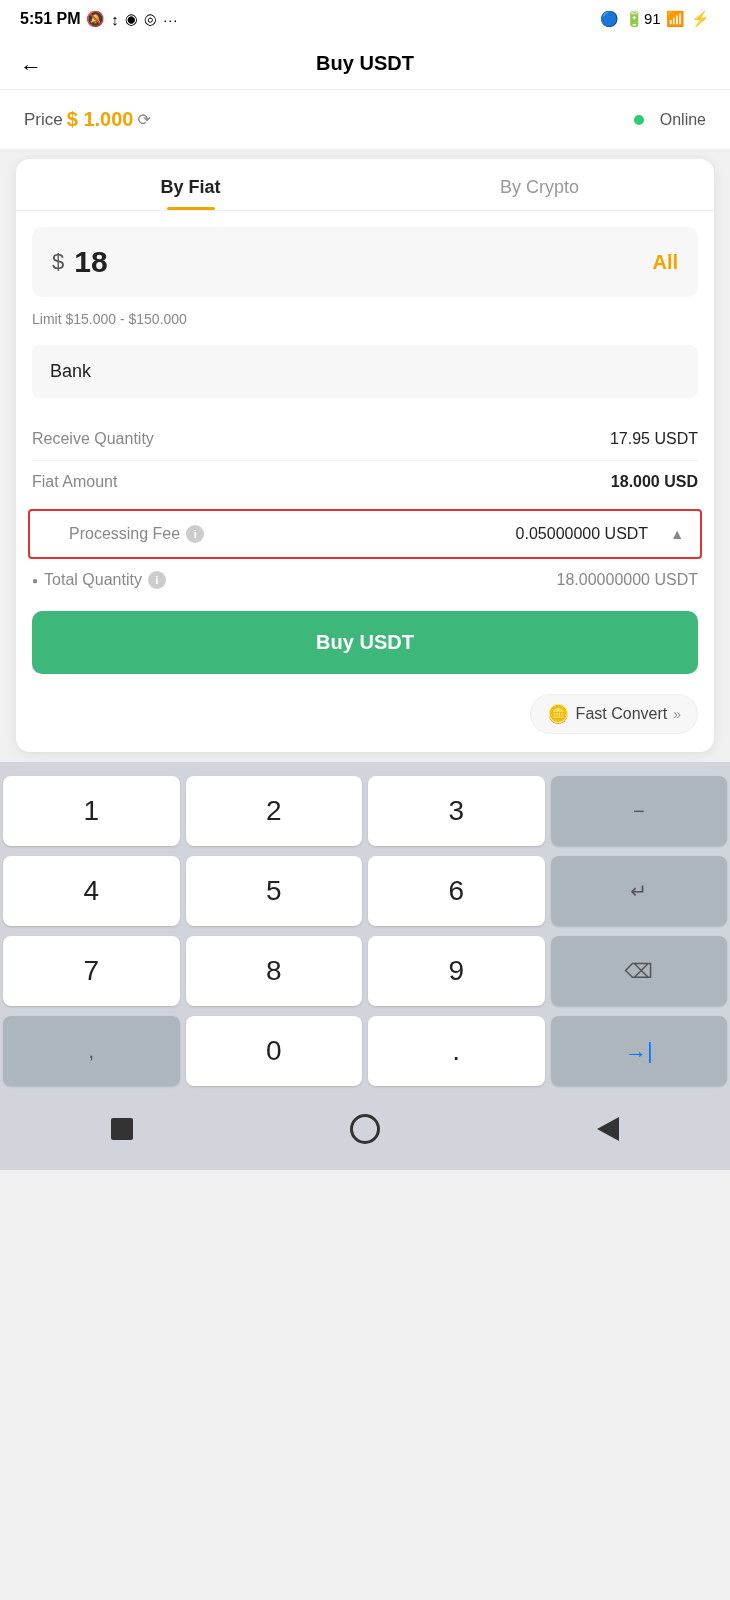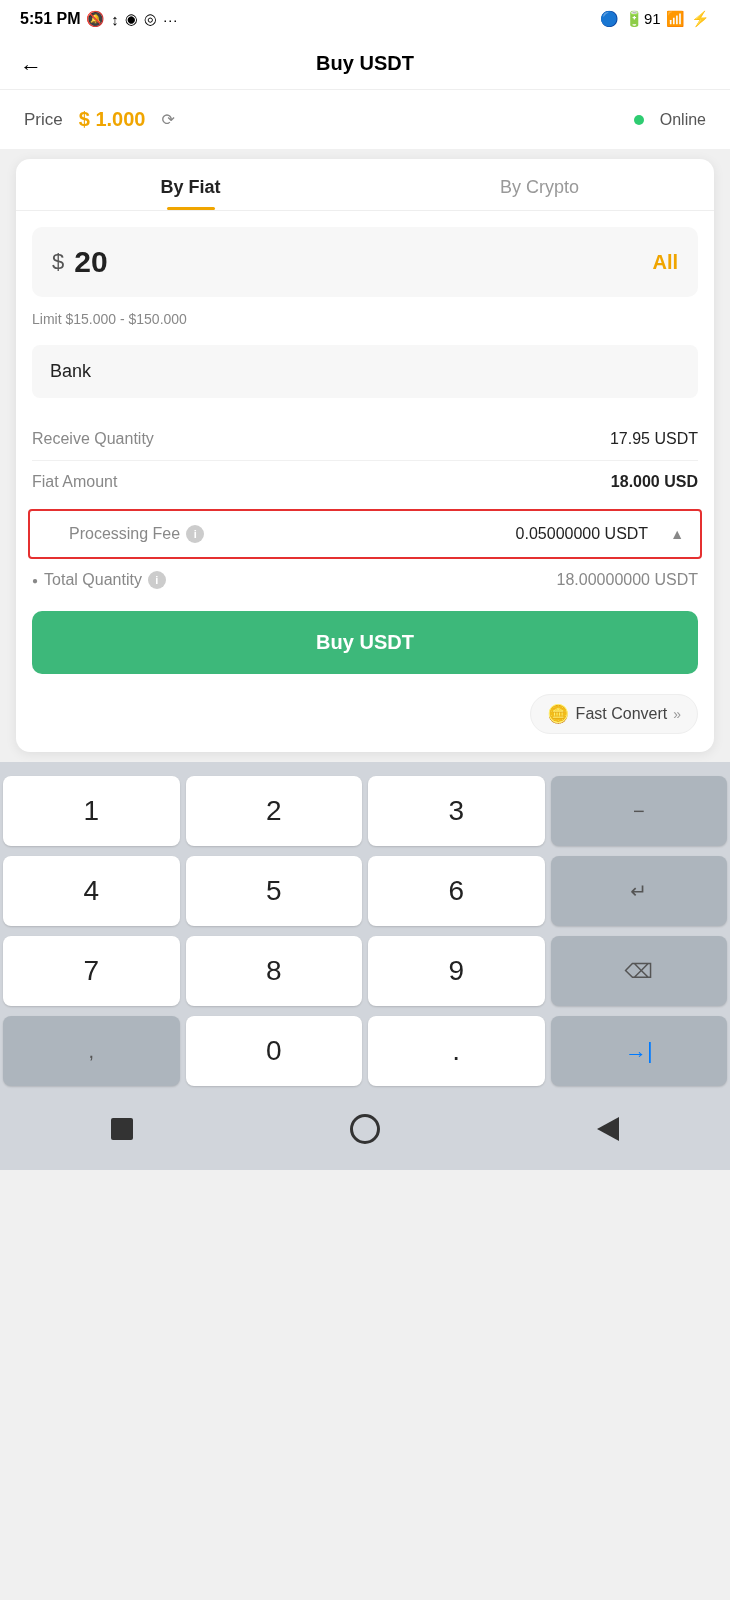--- a/index.html
+++ b/index.html
@@ -49,21 +49,21 @@
     }
 
     
     .price-row {
       background: #fff;
       display: flex;
       align-items: center;
       justify-content: space-between;
       padding: 18px 24px;
     }
-    .price-left { display: flex; align-items: center; gap: 16px; font-size: 17px; color: #555; }
+    .price-left { display: flex; align-items: center; gap: 4px; font-size: 17px; color: #555; }
     .price-value { color: #f0a500; font-size: 20px; font-weight: 700; }
     .price-refresh { font-size: 16px; color: #888; cursor: pointer; }
     .online-badge { display: flex; align-items: center; gap: 16px; color: #555; font-size: 16px; }
     .green-dot { width: 10px; height: 10px; border-radius: 50%; background: #2ecc71; display: inline-block; }
 
     
     .card {
       background: #fff;
       margin: 10px 16px;
       border-radius: 14px;
@@ -326,21 +326,21 @@
       <span>By Fiat</span>
     </div>
     <div class="tab">
       <span>By Crypto</span>
     </div>
   </div>
 
   <div class="amount-area">
     <div class="amount-input-row">
       <span class="dollar-sign">$</span>
-      <span class="amount-value">20</span>
+      <span class="amount-value">18</span>
     </div>
     <span class="all-btn">All</span>
   </div>
 
   <div class="limit-text">Limit $15.000 - $150.000</div>
 
   <div class="bank-field">Bank</div>
 
   <div class="info-rows">
     <div class="info-row">

